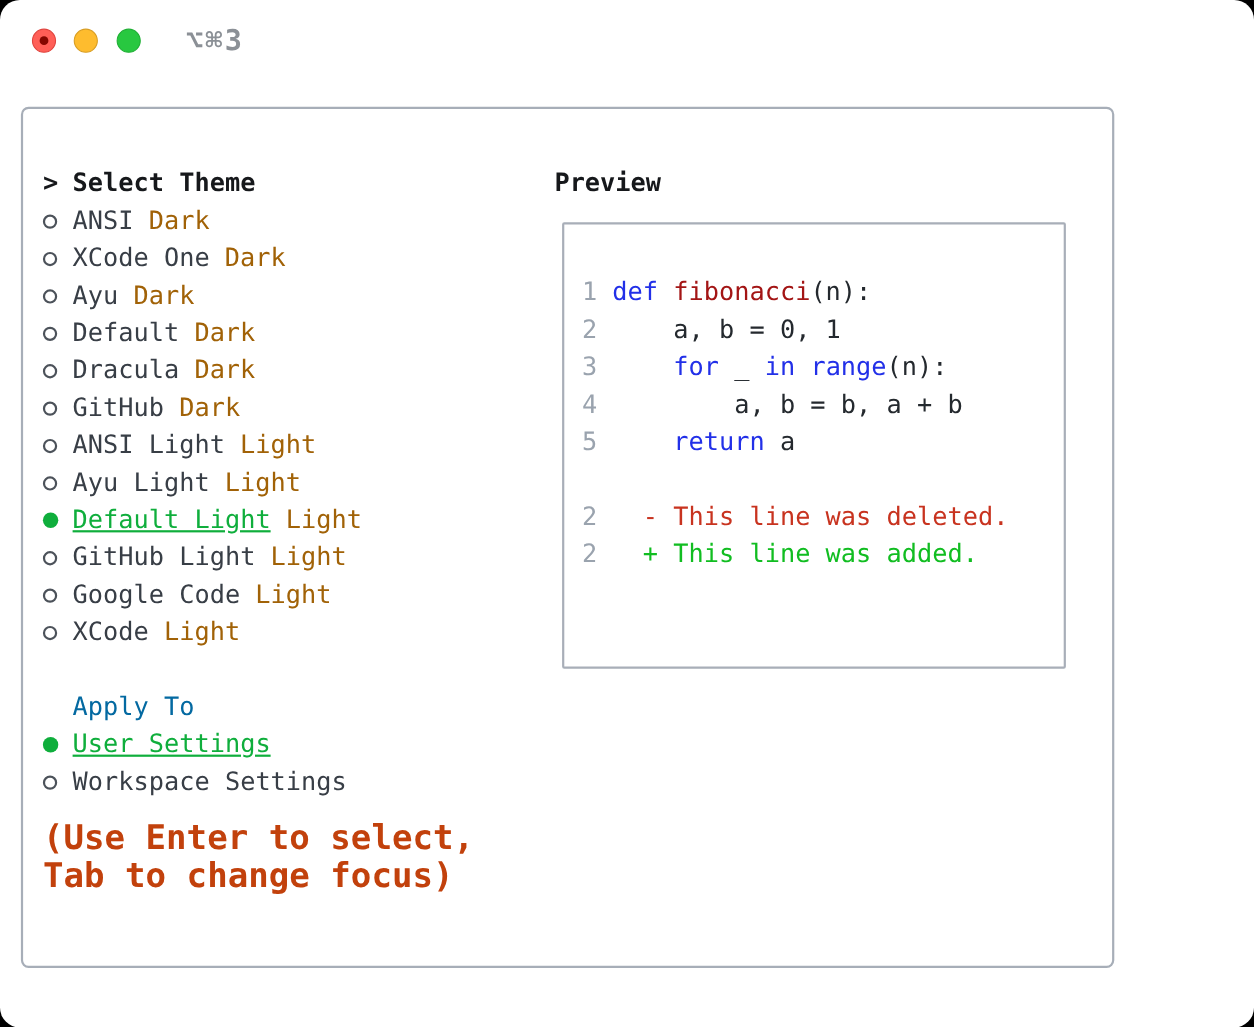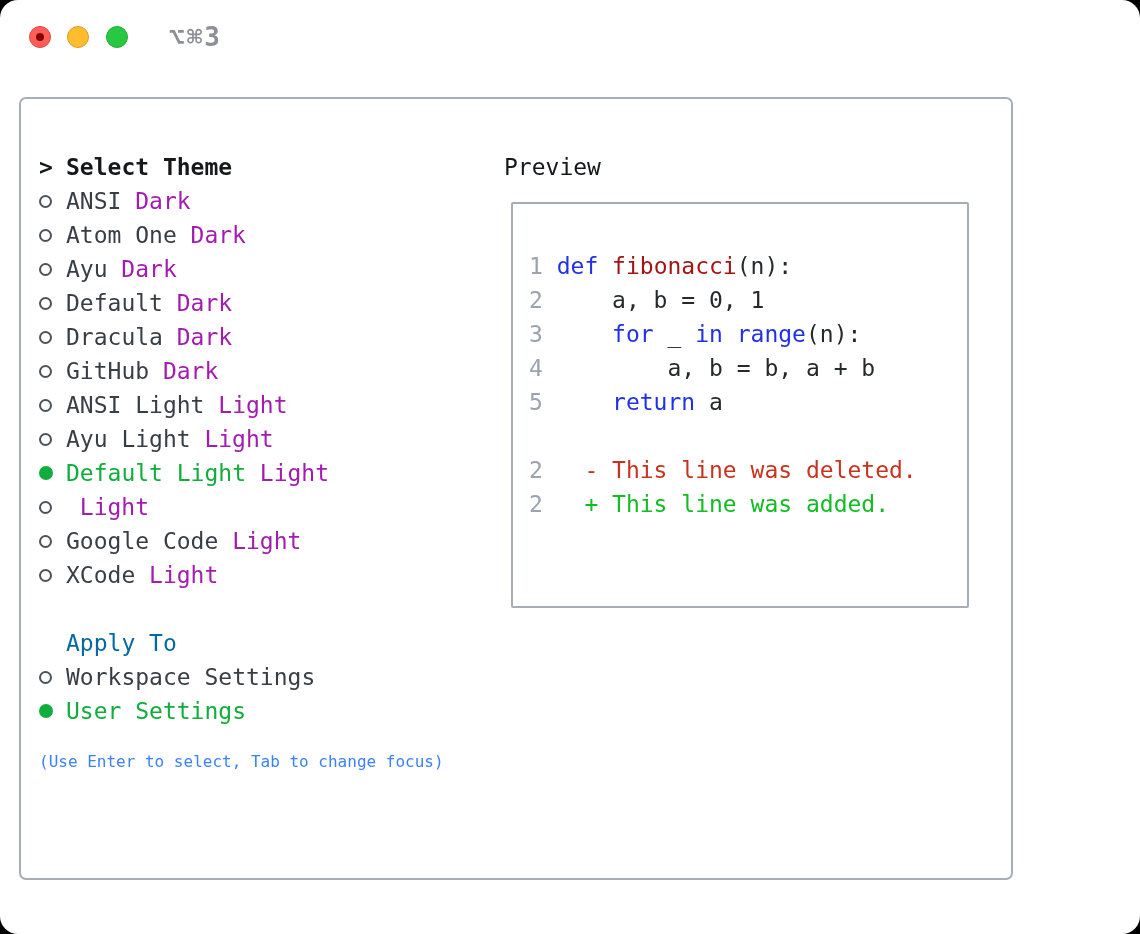--- a/index.html
+++ b/index.html
@@ -40,34 +40,34 @@
     font-size: 23px; color: #383e46; white-space: pre; cursor: default;
   }
   .row .marker { width: 27px; display: flex; align-items: center; flex: none; }
   .row.header-row { font-weight: bold; color: #16181b; }
   .row.header-row .marker { font-weight: bold; }
   .circle {
     width: 13px; height: 13px; border-radius: 50%;
     border: 2px solid #4c525a; background: transparent;
   }
   .circle.filled { border: none; background: #0fae3c; width: 14px; height: 14px; }
-  .row.selected .opt-name { color: #0fae3c; }
-  .variant { color: #a21caf; margin-left: 0.6em; }
+  .row.selected .opt-name { color: #0fae3c; text-decoration: underline; }
+  .variant { color: #a16207; margin-left: 0.6em; }
   .spacer { height: 34px; }
   .subheader { color: #0369a1; }
   .hint-text {
     margin-top: 17px; width: 412px;
-    font-size: 16px; line-height: 34px; color: #3b82f6;
+    font-size: 31px; line-height: 34px; color: #c2410c; font-weight: bold;
   }
 
   
   .preview-title {
     position: absolute; left: 483px; top: 51px; height: 34px;
     display: flex; align-items: center;
-    font-size: 23px; font-weight: normal; color: #16181b;
+    font-size: 23px; font-weight: bold; color: #16181b;
   }
   .preview-box {
     position: absolute; left: 490px; top: 103px; width: 458px; height: 406px;
     border: 2px solid #a8aeb8; border-radius: 2px; background: #fff;
     padding: 49px 0 16px 16px; overflow: hidden;
   }
   .code-line { height: 34px; font-size: 23px; white-space: pre; color: #24292e; }
   .code-line .ln { display: inline-block; width: 2ch; color: #9aa3ae; white-space: pre; }
   .tok-pl  { color: #24292e; }
   .tok-kw  { color: #2230e8; }
@@ -92,40 +92,40 @@
 
   <div class="main-box">
 
     <div class="left-col">
       <div class="row header-row">
         <span class="marker">&gt;</span>
         <span>Select Theme</span>
       </div>
       <div id="theme-list">
           <div class="row"><span class="marker"><span class="circle"></span></span><span class="opt-name">ANSI</span><span class="variant">Dark</span></div>
-          <div class="row"><span class="marker"><span class="circle"></span></span><span class="opt-name">Atom One</span><span class="variant">Dark</span></div>
+          <div class="row"><span class="marker"><span class="circle"></span></span><span class="opt-name">XCode One</span><span class="variant">Dark</span></div>
           <div class="row"><span class="marker"><span class="circle"></span></span><span class="opt-name">Ayu</span><span class="variant">Dark</span></div>
           <div class="row"><span class="marker"><span class="circle"></span></span><span class="opt-name">Default</span><span class="variant">Dark</span></div>
           <div class="row"><span class="marker"><span class="circle"></span></span><span class="opt-name">Dracula</span><span class="variant">Dark</span></div>
           <div class="row"><span class="marker"><span class="circle"></span></span><span class="opt-name">GitHub</span><span class="variant">Dark</span></div>
           <div class="row"><span class="marker"><span class="circle"></span></span><span class="opt-name">ANSI Light</span><span class="variant">Light</span></div>
           <div class="row"><span class="marker"><span class="circle"></span></span><span class="opt-name">Ayu Light</span><span class="variant">Light</span></div>
           <div class="row selected"><span class="marker"><span class="circle filled"></span></span><span class="opt-name">Default Light</span><span class="variant">Light</span></div>
-          <div class="row"><span class="marker"><span class="circle"></span></span><span class="variant">Light</span></div>
+          <div class="row"><span class="marker"><span class="circle"></span></span><span class="opt-name">GitHub Light</span><span class="variant">Light</span></div>
           <div class="row"><span class="marker"><span class="circle"></span></span><span class="opt-name">Google Code</span><span class="variant">Light</span></div>
           <div class="row"><span class="marker"><span class="circle"></span></span><span class="opt-name">XCode</span><span class="variant">Light</span></div>
         </div>
       <div class="spacer"></div>
       <div class="row subheader">
         <span class="marker"></span>
         <span>Apply To</span>
       </div>
       <div id="apply-list">
+          <div class="row selected"><span class="marker"><span class="circle filled"></span></span><span class="opt-name">User Settings</span></div>
           <div class="row"><span class="marker"><span class="circle"></span></span><span class="opt-name">Workspace Settings</span></div>
-          <div class="row selected"><span class="marker"><span class="circle filled"></span></span><span class="opt-name">User Settings</span></div>
         </div>
       <div class="hint-text">(Use Enter to select, Tab to change focus)</div>
     </div>
 
     <div class="preview-title">Preview</div>
     <div class="preview-box" id="preview-box">
         <div class="code-line"><span class="ln">1 </span><span class="tok-kw">def</span><span class="tok-pl"> </span><span class="tok-fn">fibonacci</span><span class="tok-pl">(n):</span></div>
         <div class="code-line"><span class="ln">2 </span><span class="tok-pl">    a, b = 0, 1</span></div>
         <div class="code-line"><span class="ln">3 </span><span class="tok-pl">    </span><span class="tok-kw">for</span><span class="tok-pl"> _ </span><span class="tok-kw">in</span><span class="tok-pl"> </span><span class="tok-kw">range</span><span class="tok-pl">(n):</span></div>
         <div class="code-line"><span class="ln">4 </span><span class="tok-pl">        a, b = b, a + b</span></div>

